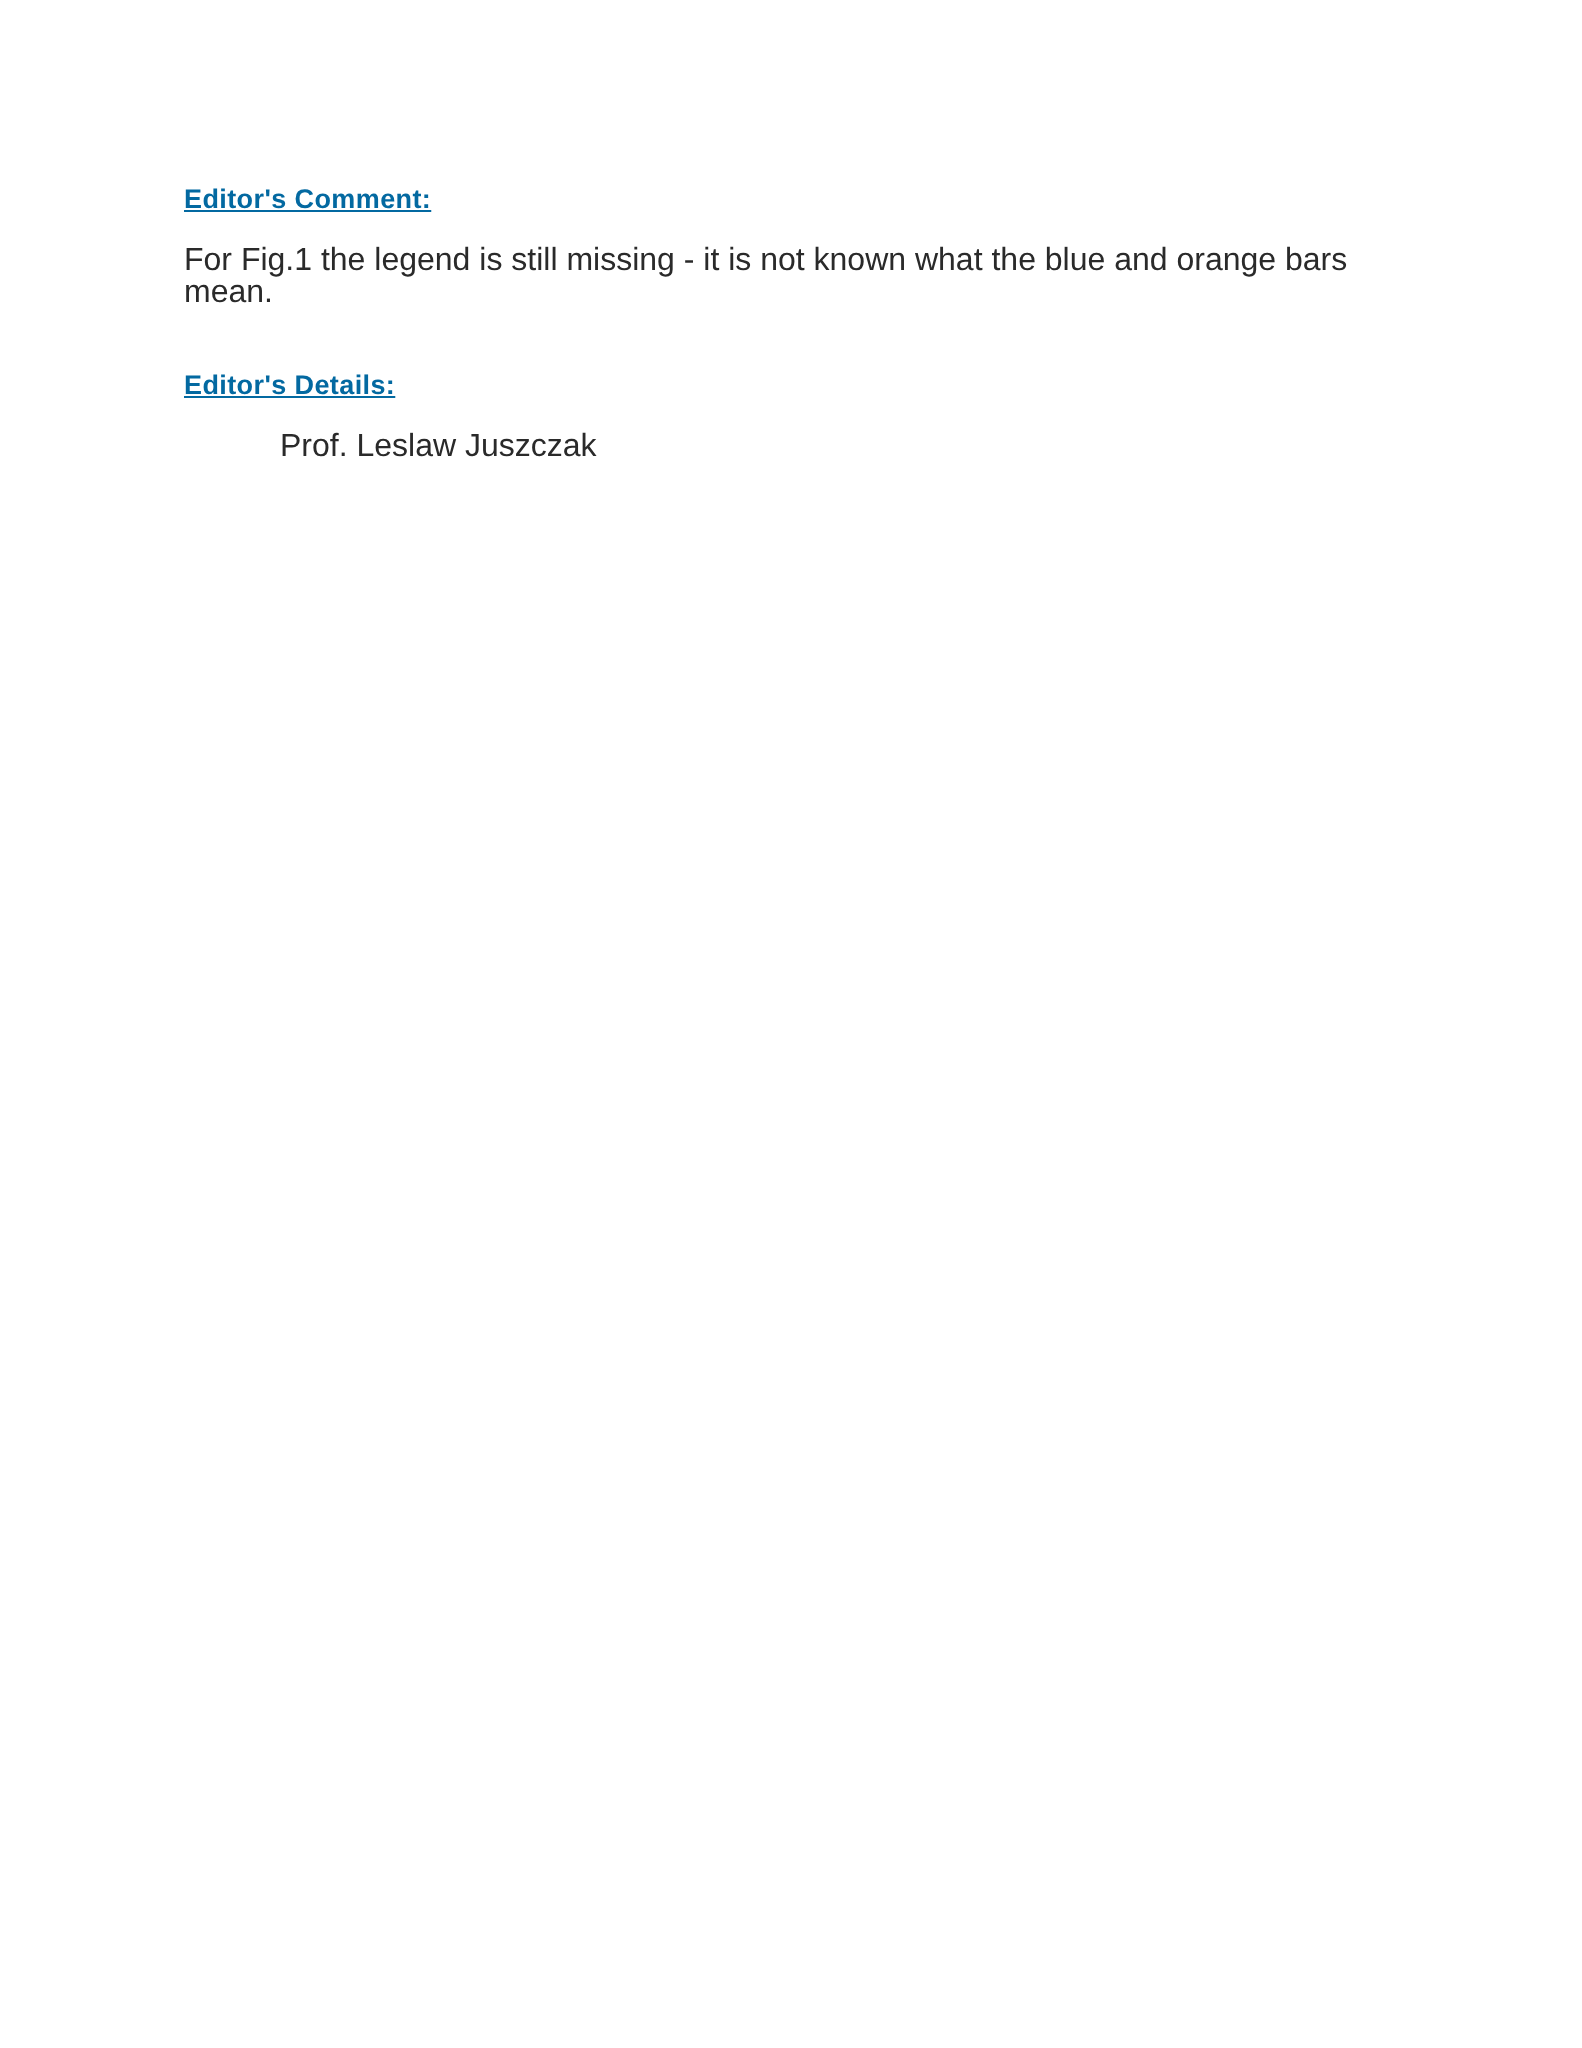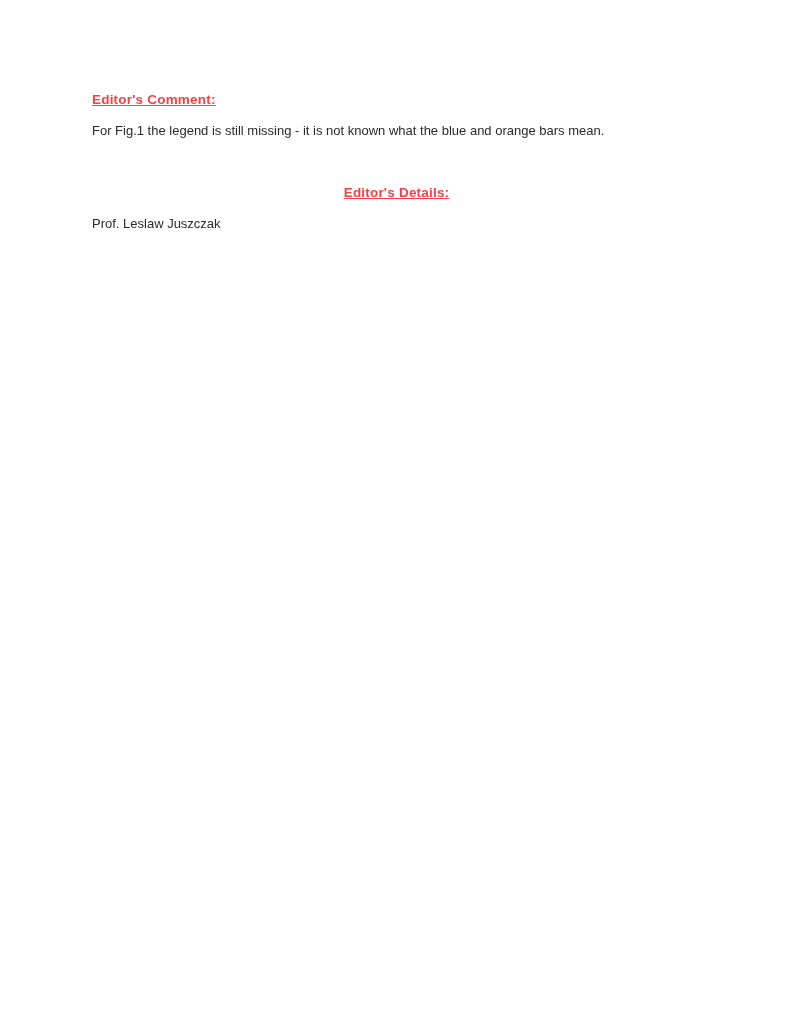--- a/index.html
+++ b/index.html
@@ -22,34 +22,34 @@
     position: absolute;
     left: 92px;
     right: 90px;
   }
 
   .section-heading {
     font-size: 13.5px;
     font-weight: bold;
     text-decoration: underline;
     letter-spacing: 0.2px;
-    color: #ef4444;
+    color: #0369a1;
   }
 
   .body-text {
-    font-size: 13px;
+    font-size: 16px;
     font-weight: normal;
     color: #2a2a2a;
     line-height: 16px;
   }
 
   #comment-heading { top: 92px; }
   #comment-body    { top: 123px; }
-  #details-heading { top: 185px; text-align: center; }
-  #details-block   { top: 216px; }
+  #details-heading { top: 185px; }
+  #details-block   { top: 216px; margin-left: 48px; }
 </style>
 </head>
 <body>
 
 <div class="page">
 
   <div class="doc-block section-heading" id="comment-heading">Editor's Comment:</div>
 
   <div class="doc-block body-text" id="comment-body">For Fig.1 the legend is still missing - it is not known what the blue and orange bars mean.</div>
 

